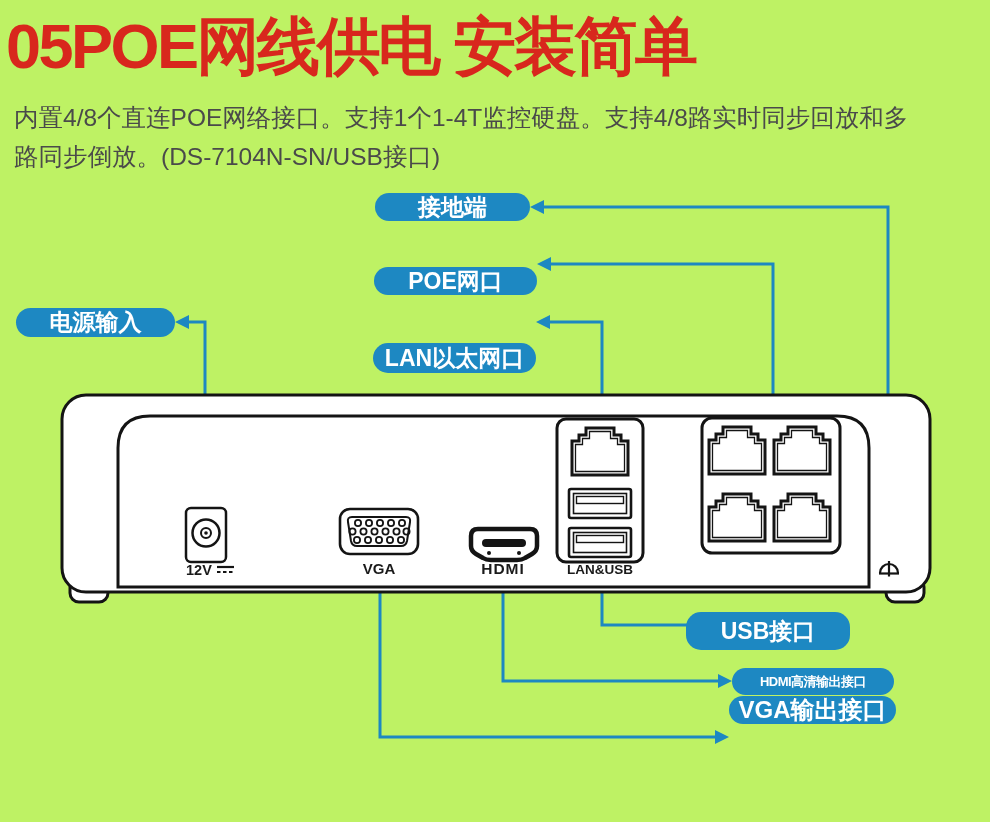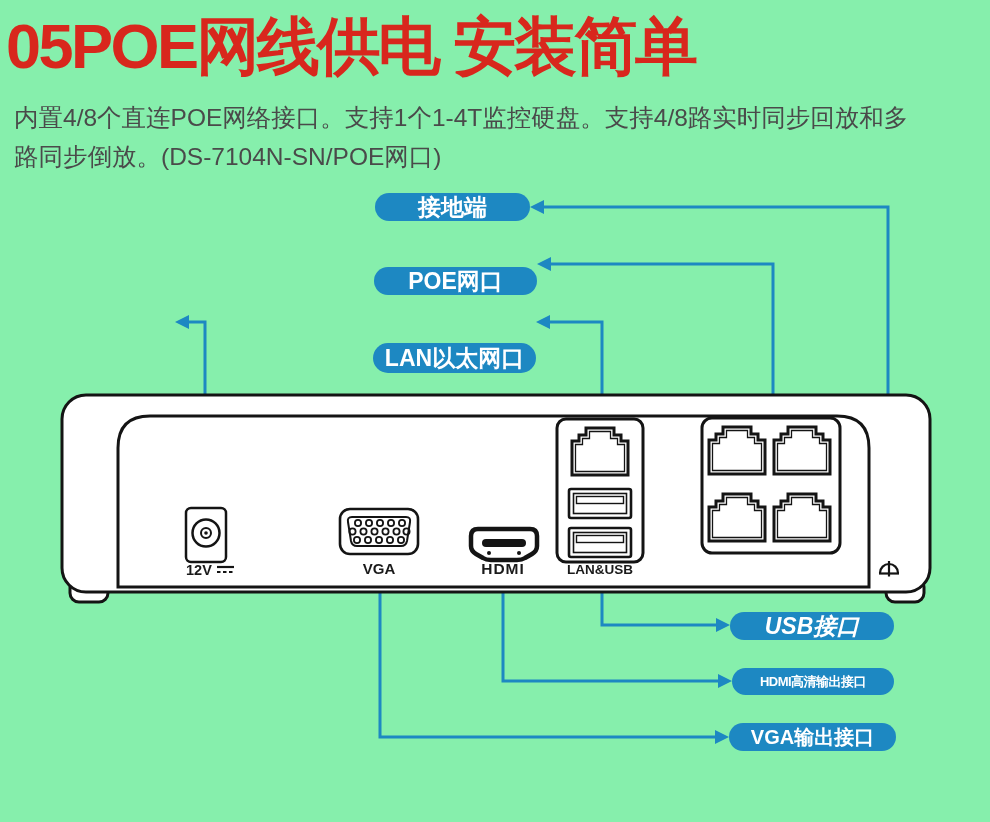--- a/index.html
+++ b/index.html
@@ -3,21 +3,21 @@
 <meta charset="utf-8">
 <style>
   :root{
     --accent:#1d88c2;
     --title:#d8271d;
     --body-text:#4a4a4a;
     --line:#141414;
   }
   html,body{margin:0;padding:0;background:#fff;}
   .canvas{
-    position:relative;width:990px;height:822px;background:#86efac;overflow:hidden;
+    position:relative;width:990px;height:822px;background:#bef264;overflow:hidden;
     font-family:"Liberation Sans","DejaVu Sans",sans-serif;
   }
   .page-title{
     position:absolute;left:6px;top:4px;margin:0;
     font-size:63px;font-weight:bold;letter-spacing:-2.5px;
     color:var(--title);white-space:nowrap;
   }
   .description{
     position:absolute;left:8px;top:92px;margin:6px;width:975px;
     font-size:24.5px;line-height:39px;color:var(--body-text);
@@ -25,37 +25,37 @@
   .diagram-svg{position:absolute;left:0;top:0;}
   .pill{
     position:absolute;display:flex;align-items:center;justify-content:center;
     background:var(--accent);color:#fff;font-weight:bold;
     border-radius:15px;font-size:23px;white-space:nowrap;line-height:1;
   }
   .pill-ground{left:375px;top:193px;width:155px;height:28px;}
   .pill-poe   {left:374px;top:267px;width:163px;height:28px;}
   .pill-lan   {left:373px;top:307px;width:163px;height:30px;margin-top:36px;}
   .pill-power {left:16px; top:308px;width:159px;height:29px;}
-  .pill-usb   {left:730px;top:612px;width:164px;height:28px;font-style:italic;}
+  .pill-usb   {left:686px;top:612px;width:164px;height:38px;}
   .pill-hdmi  {left:732px;top:668px;width:162px;height:27px;font-size:13px;letter-spacing:-0.5px;}
-  .pill-vga   {left:729px;top:723px;width:167px;height:28px;font-size:20px;}
+  .pill-vga   {left:729px;top:696px;width:167px;height:28px;font-size:24px;}
   .callout{stroke:var(--accent);stroke-width:3;fill:none;}
   .arrowhead{fill:var(--accent);stroke:none;}
   .art{stroke:var(--line);fill:#fff;}
   .art-n{stroke:var(--line);fill:none;}
   .port-label{font-family:"Liberation Sans","DejaVu Sans",sans-serif;font-weight:bold;fill:#1a1a1a;}
 </style>
 </head>
 <body>
 
 <div class="canvas">
 
   <h1 class="page-title">05POE网线供电 安装简单</h1>
 
-  <p class="description"><span>内置4/8个直连POE网络接口。支持1个1-4T监控硬盘。支持4/8路实时同步回放和多</span><br><span>路同步倒放。(DS-7104N-SN/POE网口)</span></p>
+  <p class="description"><span>内置4/8个直连POE网络接口。支持1个1-4T监控硬盘。支持4/8路实时同步回放和多</span><br><span>路同步倒放。(DS-7104N-SN/USB接口)</span></p>
 
   <svg class="diagram-svg" width="990" height="822" viewBox="0 0 990 822">
 
     <defs>
       <g id="rj45">
         <path class="art" stroke-width="3" d="M0,47 L0,13 L7,13 L7,7 L14,7 L14,0 L42,0 L42,7 L49,7 L49,13 L56,13 L56,47 Z"></path>
         <path class="art-n" stroke-width="1.3" d="M3.5,43.5 L3.5,16.5 L10.5,16.5 L10.5,10.5 L17.5,10.5 L17.5,3.5 L38.5,3.5 L38.5,10.5 L45.5,10.5 L45.5,16.5 L52.5,16.5 L52.5,43.5 Z"></path>
       </g>
       <g id="usb">
         <rect class="art" stroke-width="2.6" x="0" y="0" width="62" height="29" rx="2"></rect>
@@ -163,17 +163,18 @@
     <g stroke="#141414" fill="none">
       <path d="M880,573 A 9,9 0 1 1 898,573" stroke-width="2.2"></path>
       <line x1="889" y1="561" x2="889" y2="576.5" stroke-width="2.2"></line>
       <line x1="879" y1="573.5" x2="899" y2="573.5" stroke-width="2.2"></line>
     </g>
   </svg>
 
   <div class="pill pill-ground">接地端</div>
   <div class="pill pill-poe">POE网口</div>
   <div class="pill pill-lan">LAN以太网口</div>
+  <div class="pill pill-power">电源输入</div>
   <div class="pill pill-usb">USB接口</div>
   <div class="pill pill-hdmi">HDMI高清输出接口</div>
   <div class="pill pill-vga">VGA输出接口</div>
 
 </div>
 
 </body></html>

